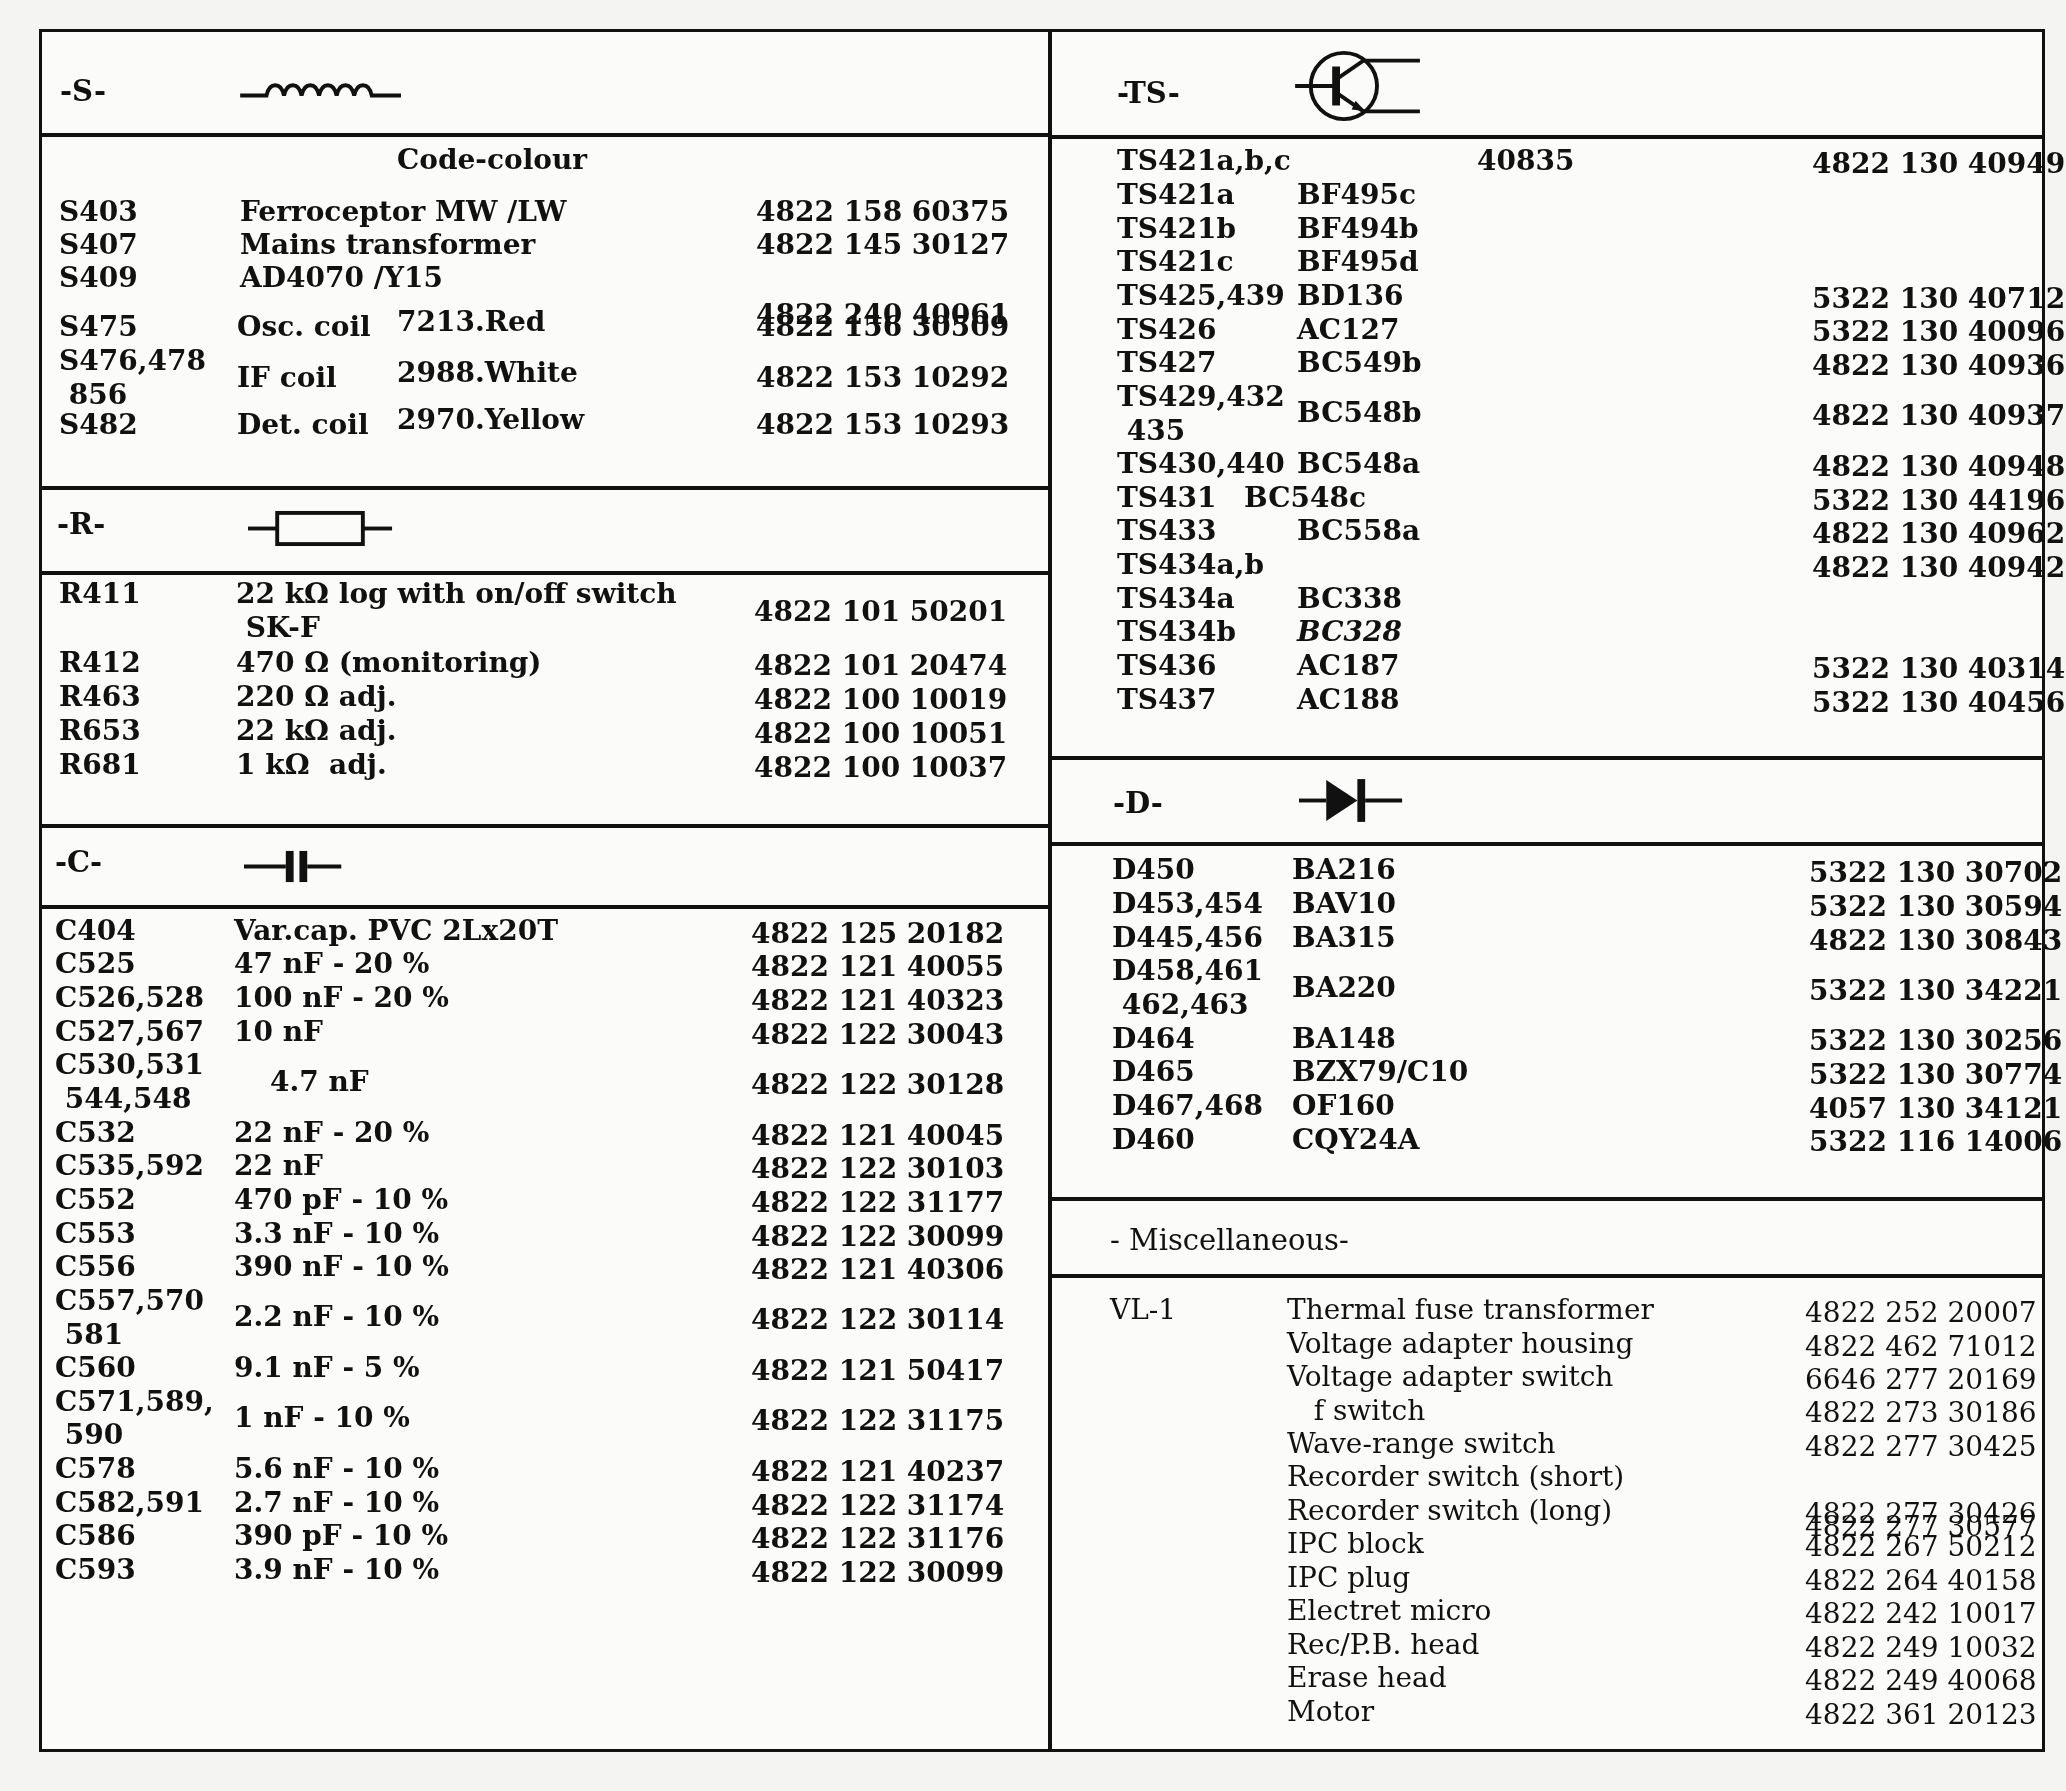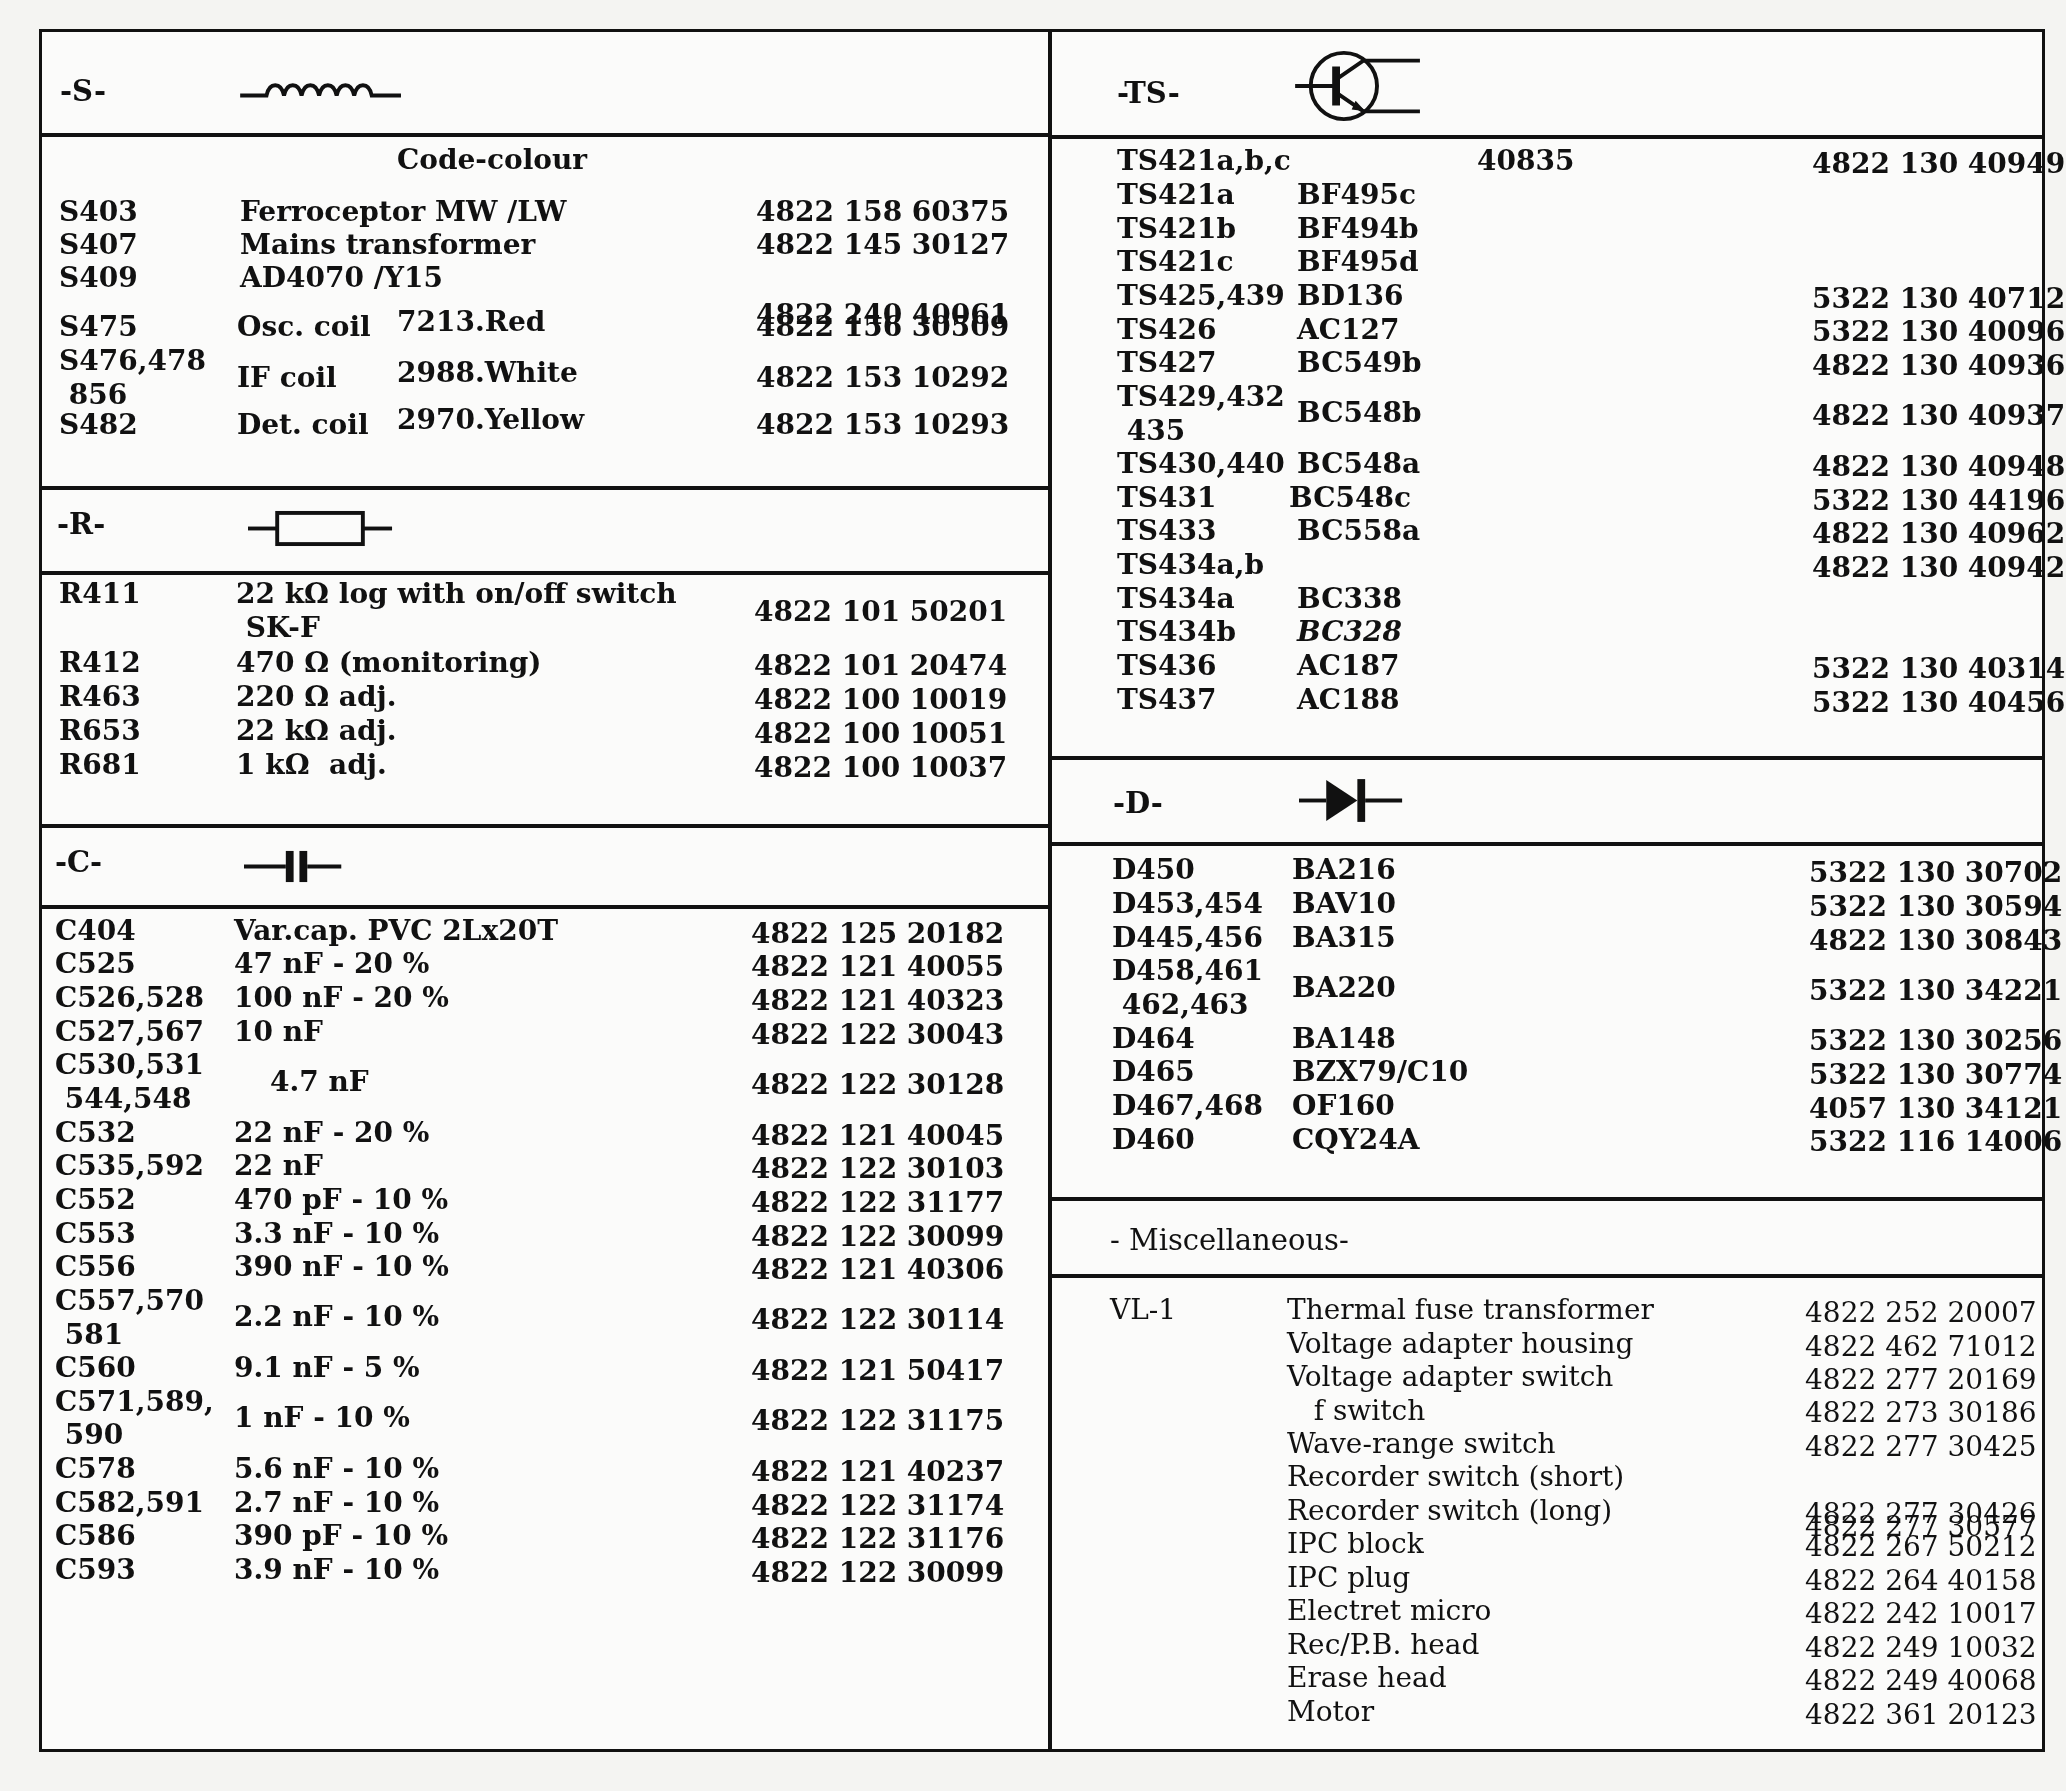--- a/index.html
+++ b/index.html
@@ -198,21 +198,21 @@
     <div class="txt bold" style="left: 1297px; top: 346px;">BC549b</div>
     <div class="txt bold" style="left: 1812px; top: 349px;">4822 130 40936</div>
     <div class="txt bold" style="left: 1117px; top: 380px;">TS429,432</div>
     <div class="txt bold" style="left: 1117px; top: 414px;"> 435</div>
     <div class="txt bold" style="left: 1297px; top: 396px;">BC548b</div>
     <div class="txt bold" style="left: 1812px; top: 399px;">4822 130 40937</div>
     <div class="txt bold" style="left: 1117px; top: 447px;">TS430,440</div>
     <div class="txt bold" style="left: 1297px; top: 447px;">BC548a</div>
     <div class="txt bold" style="left: 1812px; top: 450px;">4822 130 40948</div>
     <div class="txt bold" style="left: 1117px; top: 481px;">TS431</div>
-    <div class="txt bold" style="left: 1289px; top: 481px;">BC548c</div>
+    <div class="txt bold" style="left: 1244px; top: 481px;">BC548c</div>
     <div class="txt bold" style="left: 1812px; top: 484px;">5322 130 44196</div>
     <div class="txt bold" style="left: 1117px; top: 514px;">TS433</div>
     <div class="txt bold" style="left: 1297px; top: 514px;">BC558a</div>
     <div class="txt bold" style="left: 1812px; top: 517px;">4822 130 40962</div>
     <div class="txt bold" style="left: 1117px; top: 548px;">TS434a,b</div>
     <div class="txt bold" style="left: 1812px; top: 551px;">4822 130 40942</div>
     <div class="txt bold" style="left: 1117px; top: 582px;">TS434a</div>
     <div class="txt bold" style="left: 1297px; top: 582px;">BC338</div>
     <div class="txt bold" style="left: 1117px; top: 615px;">TS434b</div>
     <div class="txt bold" style="left: 1297px; top: 615px; font-style: italic;">BC328</div>
@@ -246,21 +246,21 @@
     <div class="txt bold" style="left: 1809px; top: 1092px;">4057 130 34121</div>
     <div class="txt bold" style="left: 1112px; top: 1123px;">D460</div>
     <div class="txt bold" style="left: 1292px; top: 1123px;">CQY24A</div>
     <div class="txt bold" style="left: 1809px; top: 1125px;">5322 116 14006</div>
     <div class="txt" style="left: 1110px; top: 1293px;">VL-1</div>
     <div class="txt" style="left: 1287px; top: 1293px;">Thermal fuse transformer</div>
     <div class="txt" style="left: 1805px; top: 1296px;">4822 252 20007</div>
     <div class="txt" style="left: 1287px; top: 1327px;">Voltage adapter housing</div>
     <div class="txt" style="left: 1805px; top: 1330px;">4822 462 71012</div>
     <div class="txt" style="left: 1287px; top: 1360px;">Voltage adapter switch</div>
-    <div class="txt" style="left: 1805px; top: 1363px;">4822 277 20169</div>
+    <div class="txt" style="left: 1805px; top: 1363px;">6646 277 20169</div>
     <div class="txt" style="left: 1287px; top: 1394px;">   f switch</div>
     <div class="txt" style="left: 1805px; top: 1396px;">4822 273 30186</div>
     <div class="txt" style="left: 1287px; top: 1427px;">Wave-range switch</div>
     <div class="txt" style="left: 1805px; top: 1430px;">4822 277 30425</div>
     <div class="txt" style="left: 1287px; top: 1460px;">Recorder switch (short)</div>
     <div class="txt" style="left: 1805px; top: 1463px; margin-top: 47px;">4822 277 30577</div>
     <div class="txt" style="left: 1287px; top: 1494px;">Recorder switch (long)</div>
     <div class="txt" style="left: 1805px; top: 1497px;">4822 277 30426</div>
     <div class="txt" style="left: 1287px; top: 1527px;">IPC block</div>
     <div class="txt" style="left: 1805px; top: 1530px;">4822 267 50212</div>

